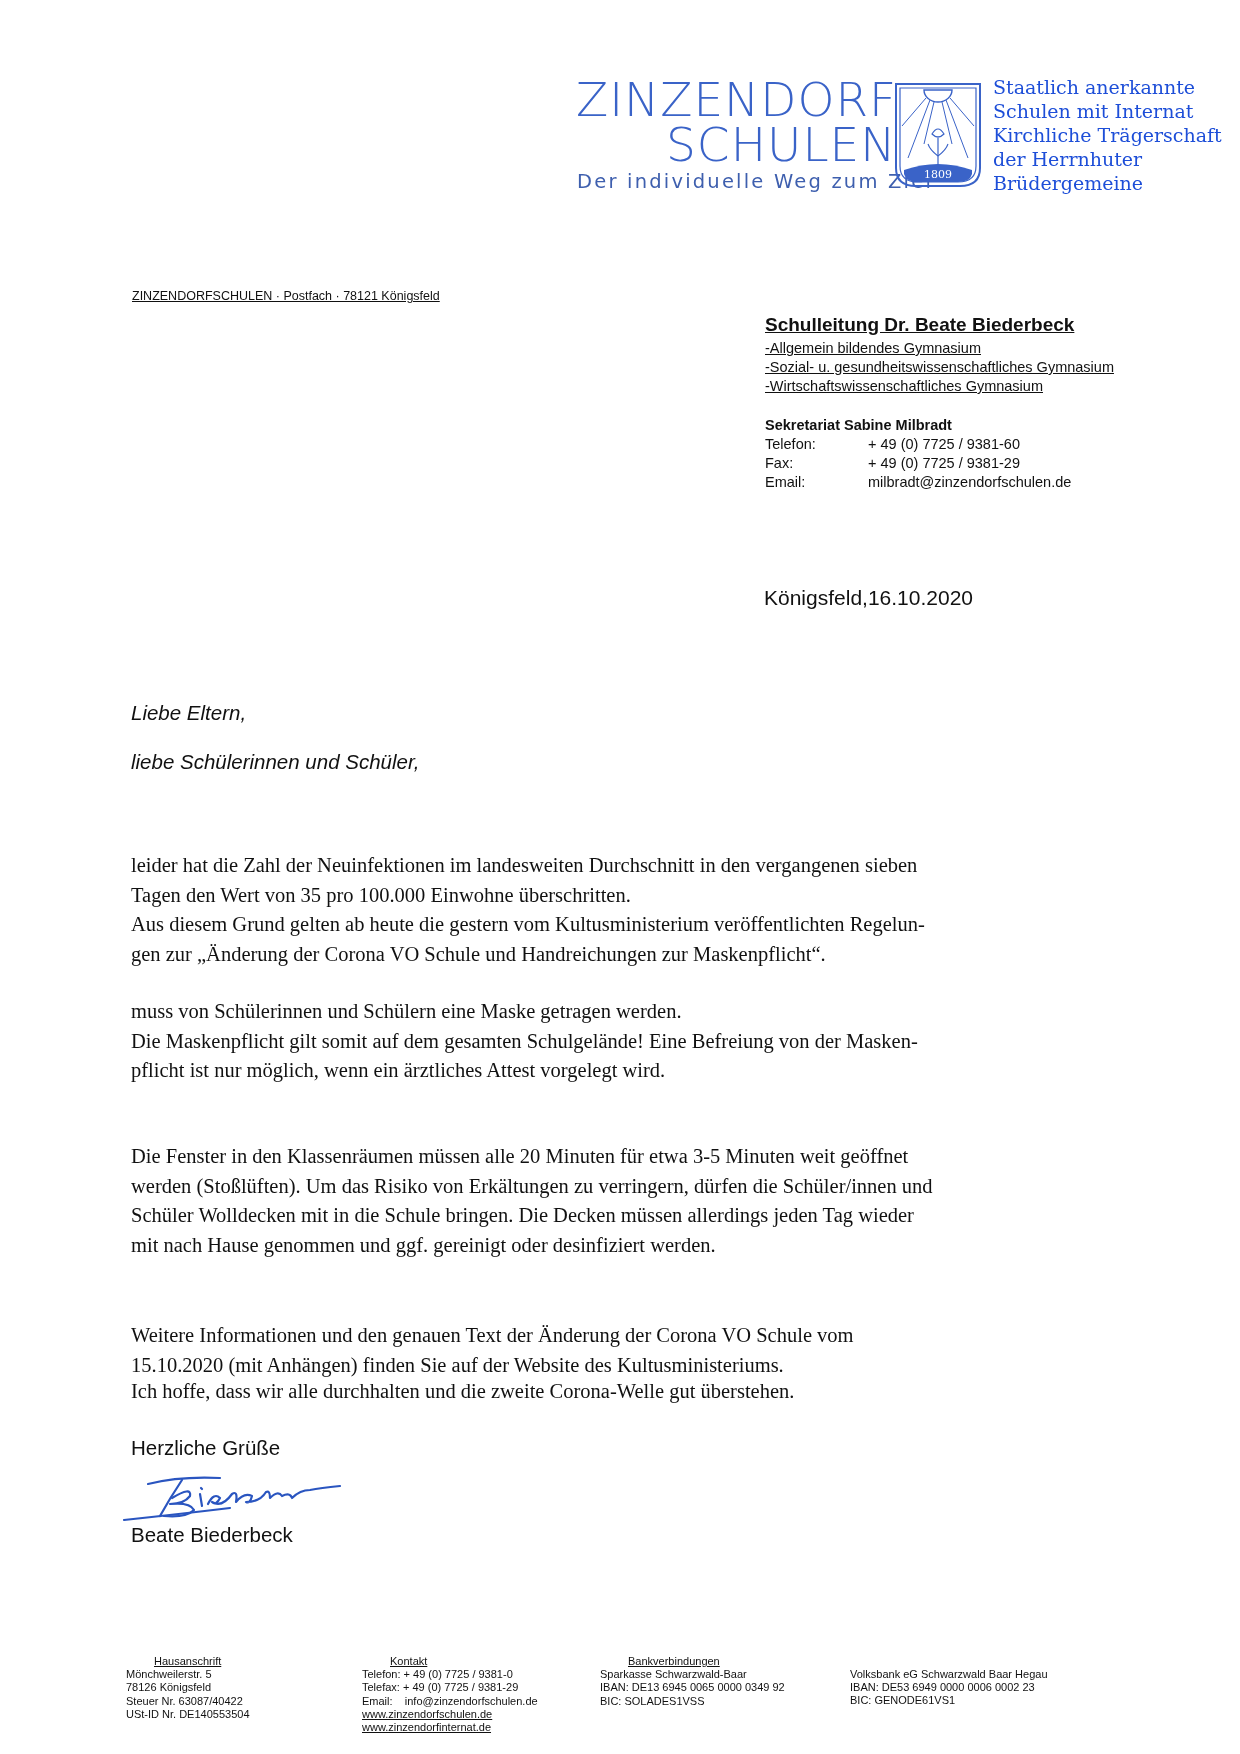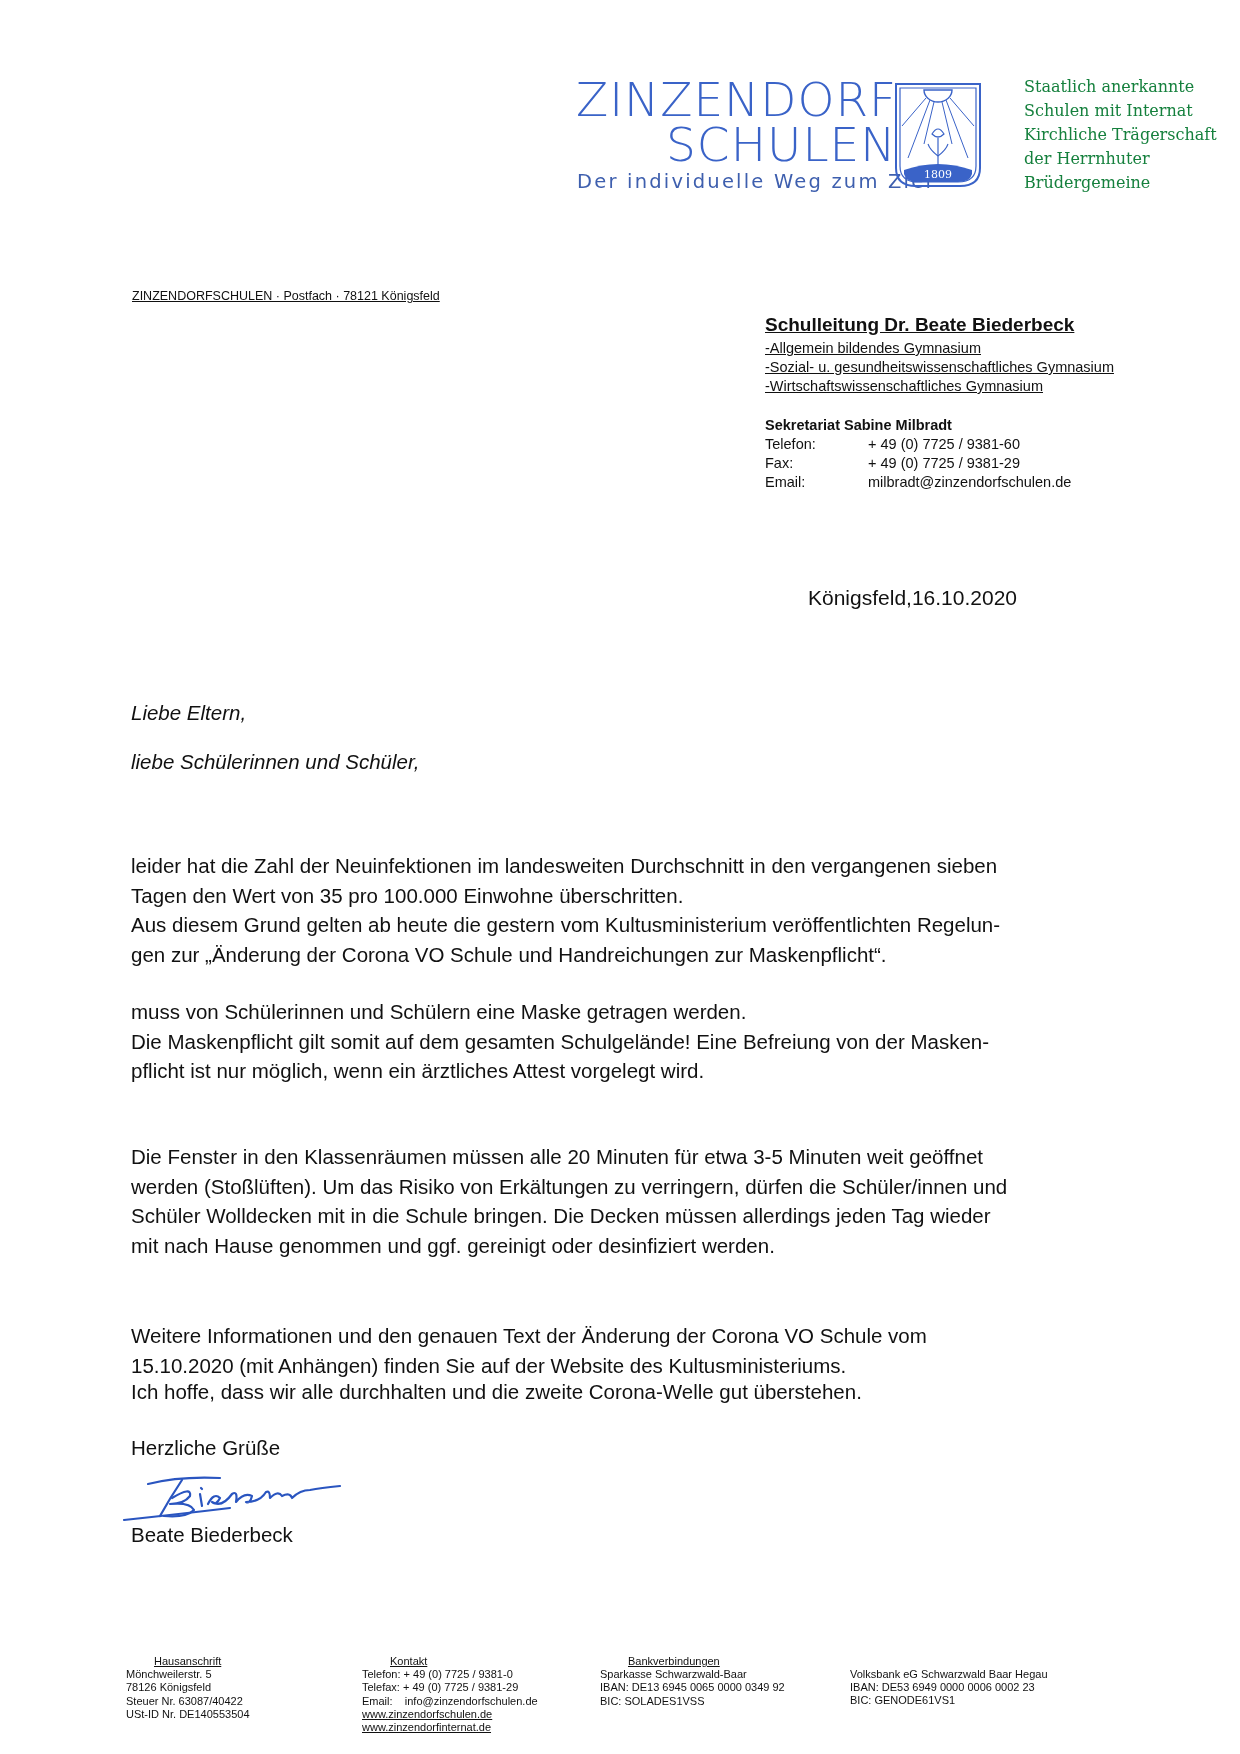--- a/index.html
+++ b/index.html
@@ -8,43 +8,43 @@
   .abs { position:absolute; }
 
   
   .logo-word { position:absolute; color:#3a63c8; font-family:"DejaVu Sans", sans-serif;
                font-weight:300; letter-spacing:1px; line-height:1; }
   .logo-z { left:576px; top:76px; font-size:47px; }
   .logo-s { left:666px; top:121px; font-size:47px; }
   .logo-tag { position:absolute; left:577px; top:170px; font-size:19.5px; color:#3e5fae;
               letter-spacing:2.2px; font-family:"DejaVu Sans", sans-serif; }
   .emblem { position:absolute; left:890px; top:78px; width:96px; height:114px; }
-  .side-text { position:absolute; left:1024px; top:75px; font-family:"DejaVu Serif", serif;
-               color:#15803d; font-size:16px; line-height:24px; }
+  .side-text { position:absolute; left:993px; top:75px; font-family:"DejaVu Serif", serif;
+               color:#1d4ed8; font-size:19px; line-height:24px; }
 
   
   .sender { left:132px; top:289px; font-size:12.5px; text-decoration:underline; color:#111; }
 
   
   .info { left:765px; top:314px;text-decoration:underline; }
   .info-title { font-size:19px; font-weight:bold; margin-bottom:3px; }
   .info-line { font-size:14.5px; line-height:19px; }
   .sek { left:765px; top:416px; }
   .sek-title { font-size:14.5px; font-weight:bold; line-height:19px; }
   .sek-row { display:flex; font-size:14.5px; line-height:19px;gap:14px; }
   .sek-row .k { width:89px; }
 
-  .date { left:764px; top:586px; font-size:21px;margin-left:44px; }
+  .date { left:764px; top:586px; font-size:21px; }
 
   
   .body-text { font-size:20.5px; line-height:29.5px;font-style:italic; }
   .greet1 { left:131px; top:698px; }
   .greet2 { left:131px; top:747px; }
   .para { position:absolute; left:131px; width:990px; }
-  .para div { white-space:nowrap; font-size:20.5px; line-height:29.5px; font-stretch:condensed; }
+  .para div { white-space:nowrap; font-size:20.5px; line-height:29.5px; font-stretch:condensed;font-family:Liberation Serif, serif; }
   .p1 { top:851px; }
   .p2 { top:997px; }
   .p3 { top:1142px; }
   .p4 { top:1321px; }
   .p5 { top:1377px; }
   .closing { left:131px; top:1436px; font-size:20.5px; }
   .sig { position:absolute; left:120px; top:1468px; width:270px; height:58px; }
   .signame { left:131px; top:1523px; font-size:20.5px; }
 
   

